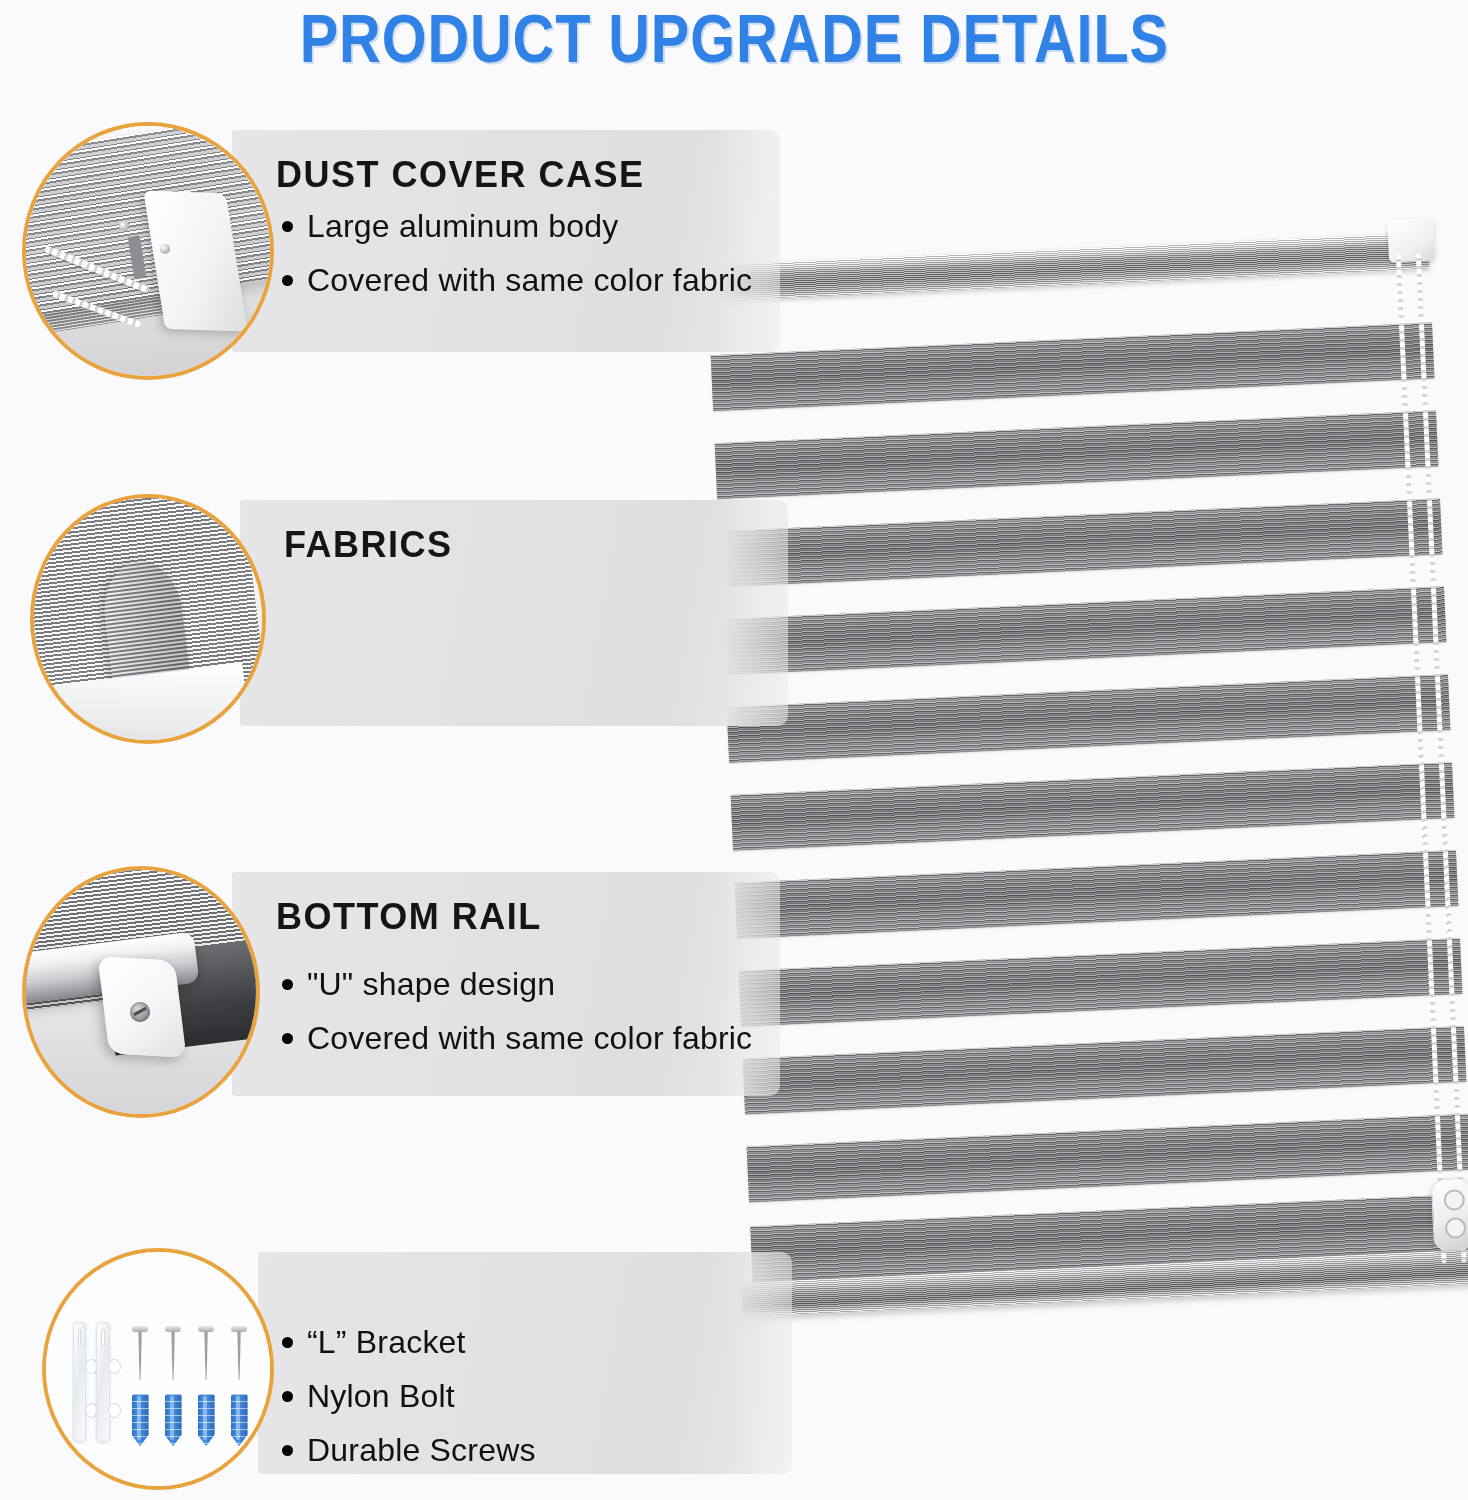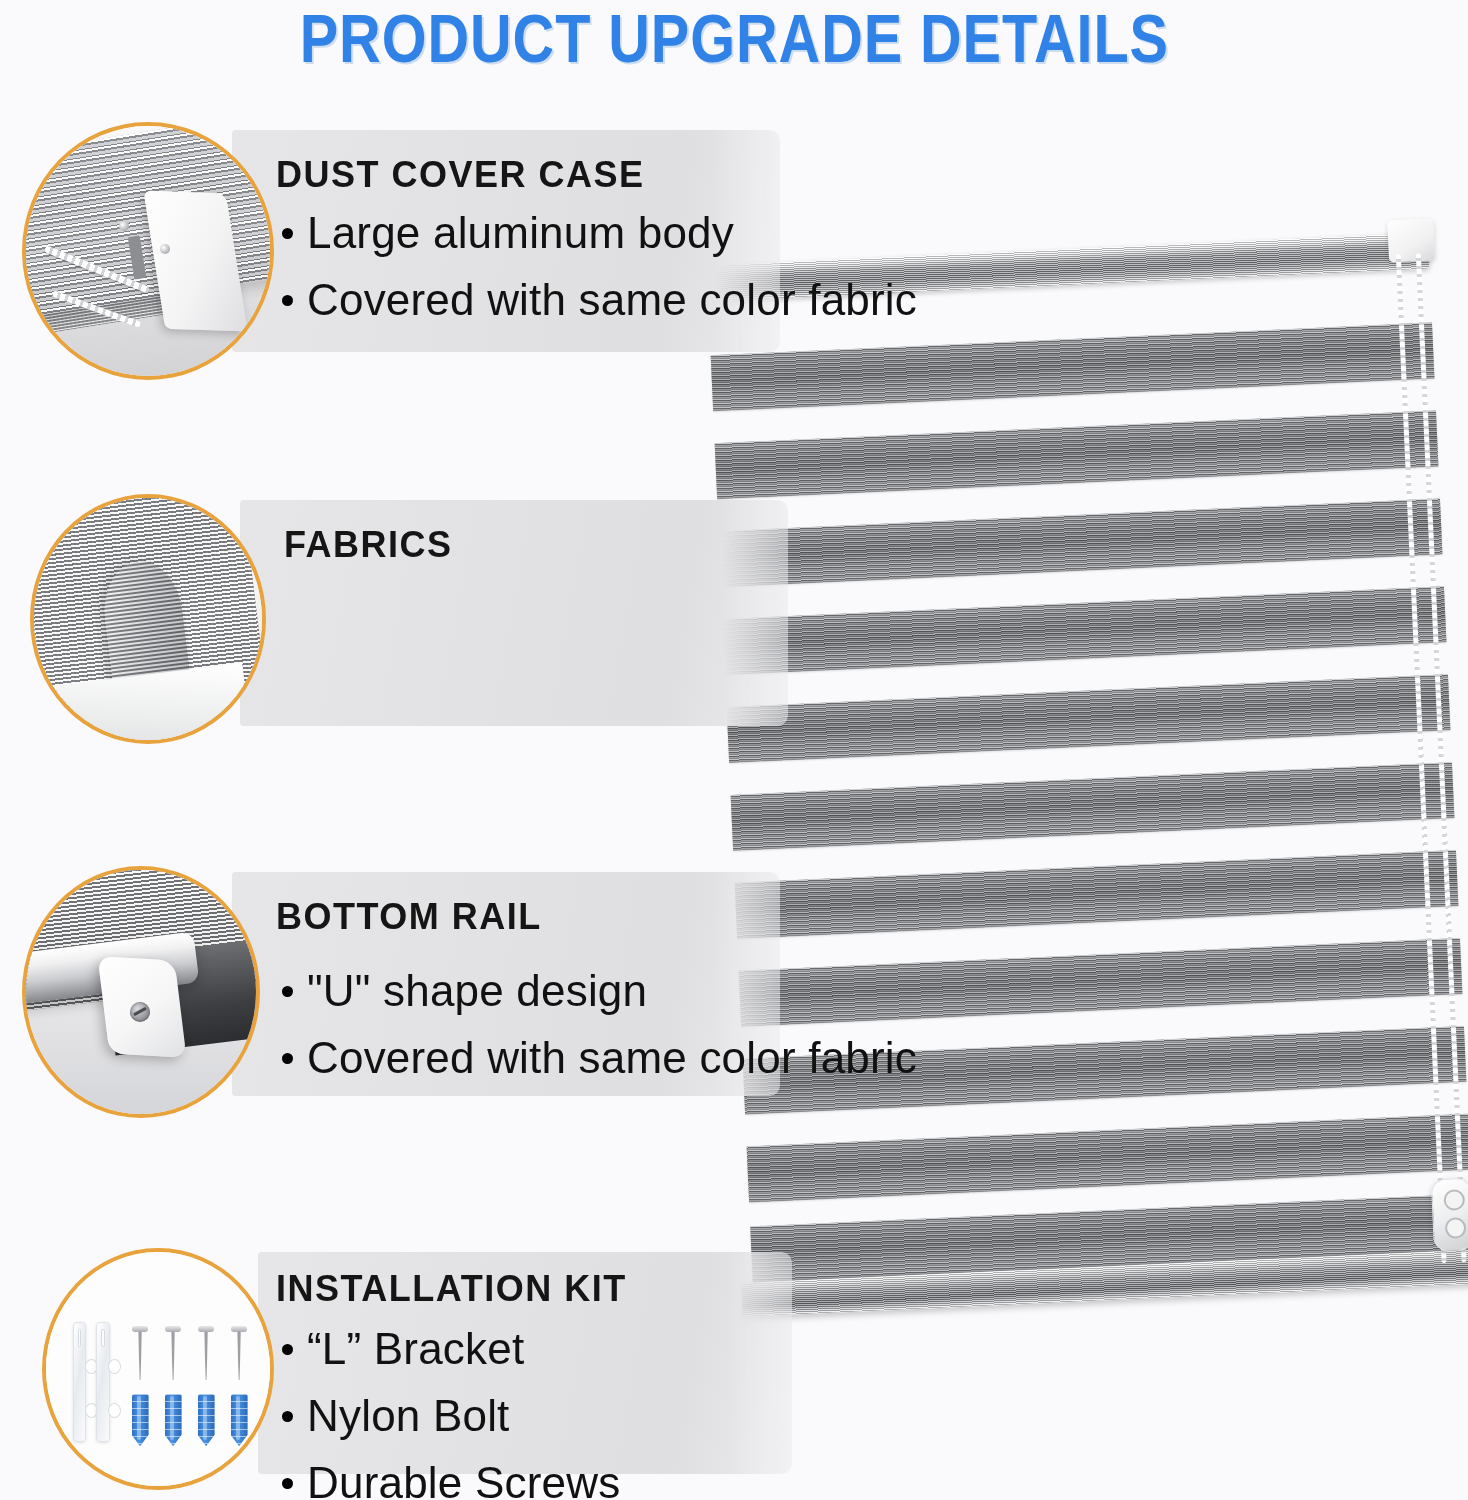--- a/index.html
+++ b/index.html
@@ -60,21 +60,21 @@
     white-space: nowrap;
   }
 
   .bullets {
     position: absolute;
     list-style: none;
   }
   .bullets li {
     display: flex;
     align-items: center;
-    font-size: 44px;
+    font-size: 32px;
     color: #111;
     white-space: nowrap;
     letter-spacing: 0.2px;
   }
   .bullets li .dot {
     width: 11px; height: 11px;
     border-radius: 50%;
     background: #000;
     margin-right: 14px;
     flex: none;
@@ -481,21 +481,20 @@
                 <span class="head"></span>
                 <span class="shaft"></span>
               </div>
             <div class="anchor"></div>
           </div>
         </div>
       </div>
     </div>
   </div>
 
-  <div class="panel-title" style="left:276px;top:1268px">INSTALLATION KIT</div>
   <ul class="bullets" style="left:282px;top:1324px">
     <li>
         <span class="dot"></span>
         <span>“L”  Bracket</span>
       </li>
     <li style="margin-top:17px">
         <span class="dot"></span>
         <span>Nylon Bolt</span>
       </li>
     <li style="margin-top:17px">

